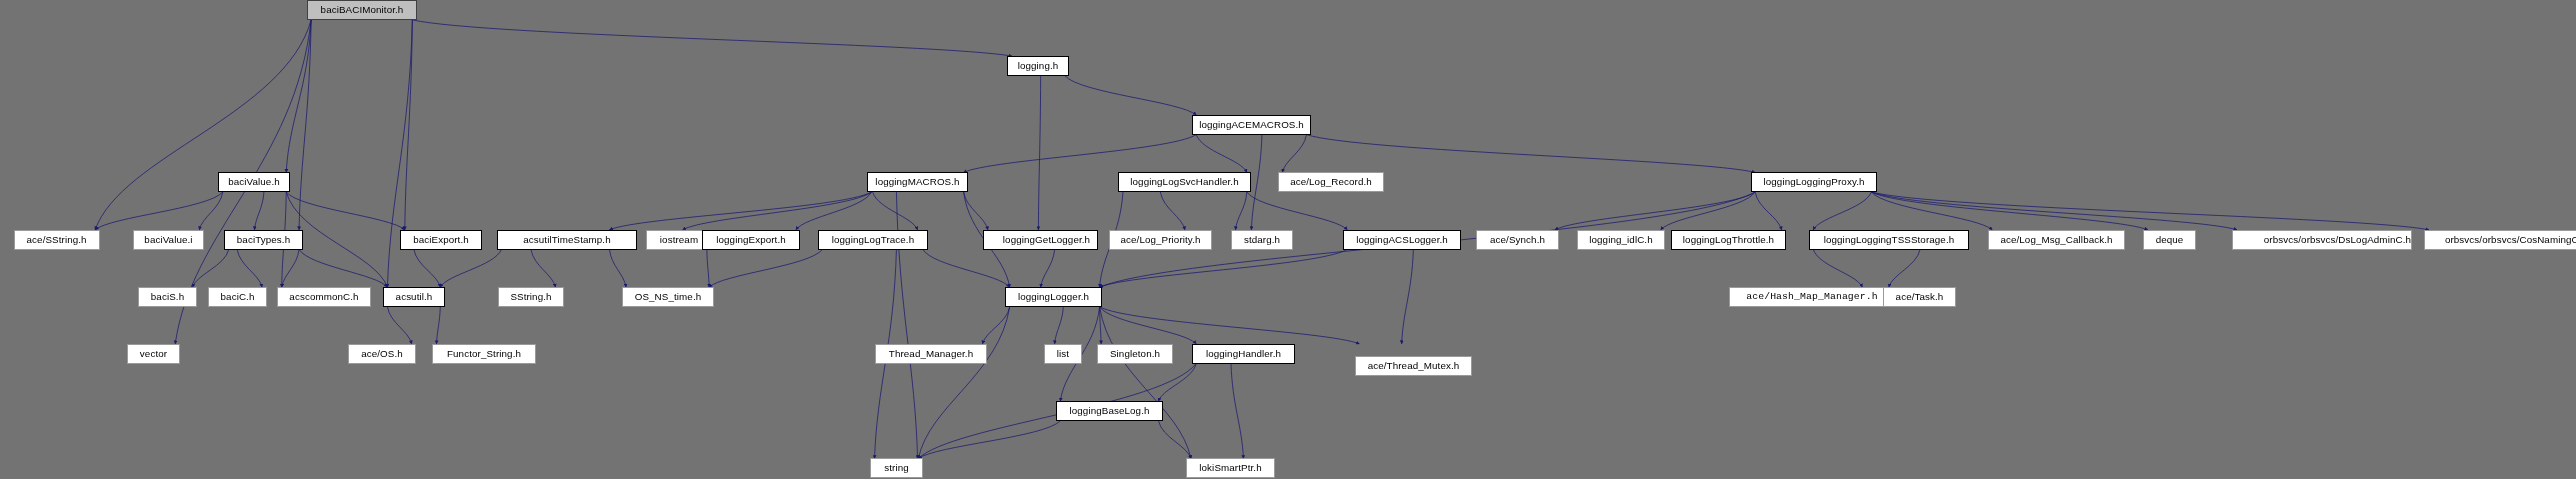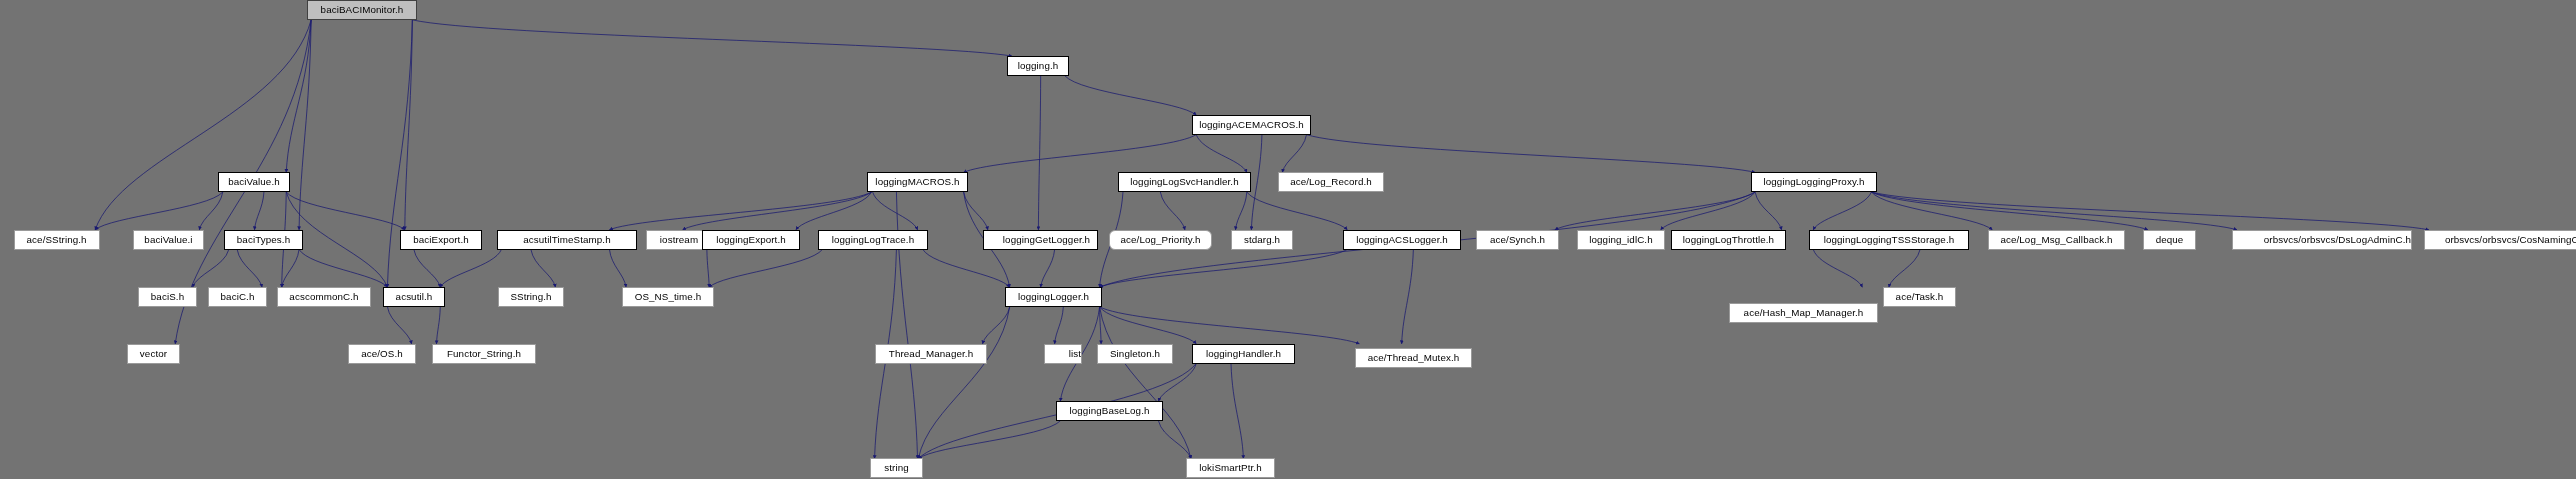--- a/index.html
+++ b/index.html
@@ -160,21 +160,21 @@
       </div>
       <div class="node strong" style="left: 702px; top: 230px; width: 98px;">
         <span class="node-label">loggingExport.h</span>
       </div>
       <div class="node strong" style="left: 818px; top: 230px; width: 110px;">
         <span class="node-label">loggingLogTrace.h</span>
       </div>
       <div class="node strong" style="left: 983px; top: 230px; width: 115px; padding-left: 12px;">
         <span class="node-label">loggingGetLogger.h</span>
       </div>
-      <div class="node " style="left: 1109px; top: 230px; width: 103px; border-radius: 6px;">
+      <div class="node " style="left: 1109px; top: 230px; width: 103px;">
         <span class="node-label">ace/Log_Priority.h</span>
       </div>
       <div class="node " style="left: 1231px; top: 230px; width: 62px;">
         <span class="node-label">stdarg.h</span>
       </div>
       <div class="node strong" style="left: 1343px; top: 230px; width: 118px;">
         <span class="node-label">loggingACSLogger.h</span>
       </div>
       <div class="node " style="left: 1476px; top: 230px; width: 83px;">
         <span class="node-label">ace/Synch.h</span>
@@ -214,48 +214,48 @@
       </div>
       <div class="node " style="left: 498px; top: 287px; width: 66px;">
         <span class="node-label">SString.h</span>
       </div>
       <div class="node " style="left: 622px; top: 287px; width: 92px;">
         <span class="node-label">OS_NS_time.h</span>
       </div>
       <div class="node strong" style="left: 1005px; top: 287px; width: 97px;">
         <span class="node-label">loggingLogger.h</span>
       </div>
-      <div class="node " style="left: 1729px; top: 303px; width: 149px;">
+      <div class="node " style="left: 1729px; top: 287px; width: 166px; font-family: Liberation Mono, monospace;">
         <span class="node-label">ace/Hash_Map_Manager.h</span>
       </div>
       <div class="node " style="left: 1883px; top: 287px; width: 73px;">
         <span class="node-label">ace/Task.h</span>
       </div>
       <div class="node " style="left: 127px; top: 344px; width: 53px;">
         <span class="node-label">vector</span>
       </div>
       <div class="node " style="left: 348px; top: 344px; width: 68px;">
         <span class="node-label">ace/OS.h</span>
       </div>
       <div class="node " style="left: 432px; top: 344px; width: 104px;">
         <span class="node-label">Functor_String.h</span>
       </div>
       <div class="node " style="left: 875px; top: 344px; width: 112px;">
         <span class="node-label">Thread_Manager.h</span>
       </div>
-      <div class="node " style="left: 1044px; top: 344px; width: 38px; justify-content: flex-end;">
+      <div class="node " style="left: 1044px; top: 344px; width: 38px;">
         <span class="node-label">list</span>
       </div>
       <div class="node " style="left: 1097px; top: 344px; width: 76px;">
         <span class="node-label">Singleton.h</span>
       </div>
       <div class="node strong" style="left: 1192px; top: 344px; width: 103px;">
         <span class="node-label">loggingHandler.h</span>
       </div>
-      <div class="node " style="left: 1355px; top: 348px; width: 117px;">
+      <div class="node " style="left: 1355px; top: 356px; width: 117px;">
         <span class="node-label">ace/Thread_Mutex.h</span>
       </div>
       <div class="node strong" style="left: 1056px; top: 401px; width: 107px;">
         <span class="node-label">loggingBaseLog.h</span>
       </div>
       <div class="node " style="left: 870px; top: 458px; width: 53px;">
         <span class="node-label">string</span>
       </div>
       <div class="node " style="left: 1186px; top: 458px; width: 89px;">
         <span class="node-label">lokiSmartPtr.h</span>

